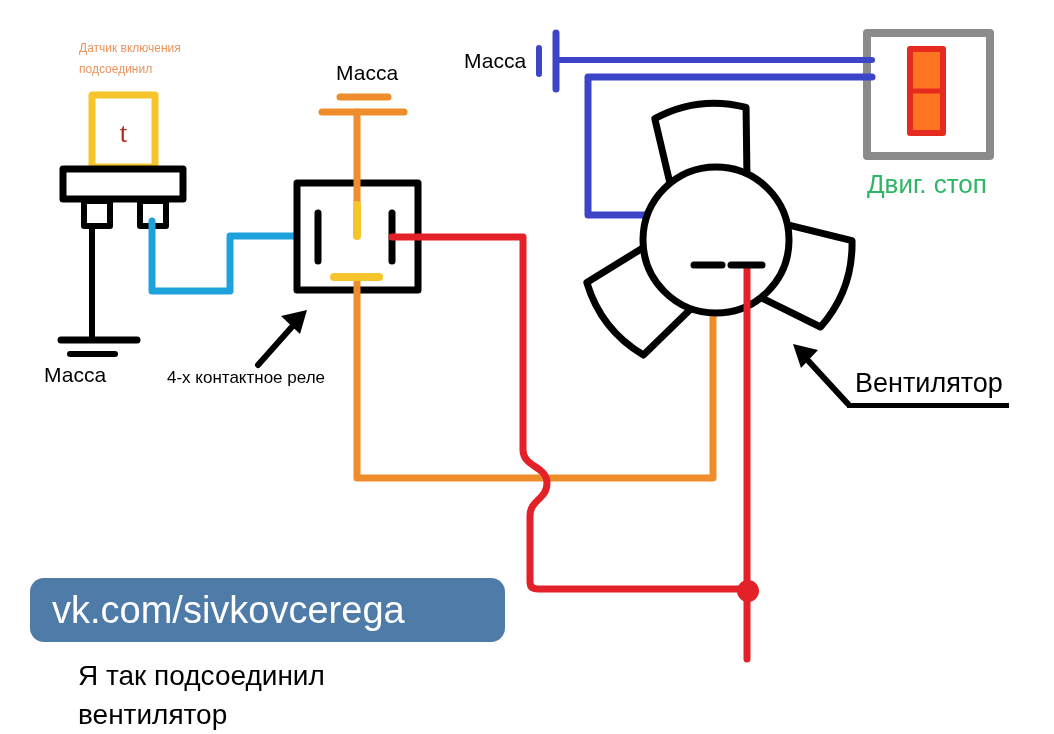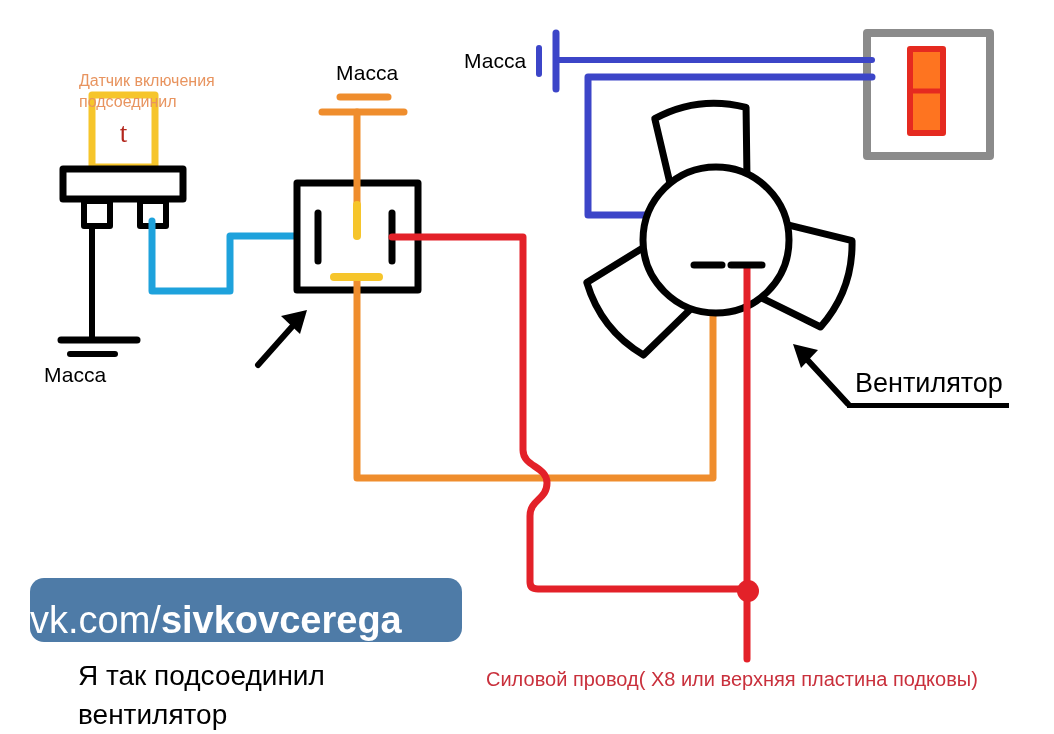--- a/index.html
+++ b/index.html
@@ -1,34 +1,34 @@
 <!DOCTYPE html>
 <html style="--ink: #000000; --wire-cyan: #1ea2dc; --wire-blue: #3c45c8; --wire-orange: #ef8d2d; --wire-yellow: #f6c52b; --wire-red: #e32129; --gray-box: #8b8b8b; --fuse-fill: #fe7420; --fuse-stroke: #e52a20; --sensor-label: #e8945f; --t-red: #b3271d; --green-text: #2eb566; --red-text: #c9303c; --vk-blue: #4e7ba7;"><head>
 <meta charset="utf-8">
 <style>
   html,body{margin:0;padding:0;background:#fff;}
   .stage{position:relative;width:1054px;height:734px;background:#fff;overflow:hidden;
          font-family:"Liberation Sans",sans-serif;}
   .stage svg{position:absolute;left:0;top:0;}
   .lbl{position:absolute;white-space:nowrap;color:#000;}
-  .lbl-sensor{left:79px;top:38px;font-size:16px;line-height:21px;color:var(--sensor-label);margin-top:32px;}
+  .lbl-sensor{left:79px;top:38px;font-size:12px;line-height:21px;color:var(--sensor-label);}
   .lbl-t{left:96px;top:118px;width:55px;text-align:center;font-size:27px;
          font-family:"Liberation Serif",serif;color:var(--t-red);}
   .lbl-ground-sensor{left:44px;top:363px;font-size:21px;}
   .lbl-ground-relay{left:336px;top:61px;font-size:21px;}
   .lbl-ground-fan{left:464px;top:49px;font-size:21px;}
   .lbl-relay{left:167px;top:368px;font-size:17px;}
   .lbl-fan{left:847px;top:368px;font-size:27px;padding:0 6px 4px 8px;
            border-bottom:5px solid #000;}
   .lbl-engine-stop{left:867px;top:169px;font-size:26px;color:var(--green-text);}
   .lbl-power{left:486px;top:668px;font-size:20px;color:var(--red-text);}
-  .vk-banner{position:absolute;left:30px;top:578px;width:432px;height:64px;
-             background:var(--vk-blue);border-radius:14px;display:flex;align-items:flex-end;
-             box-sizing:border-box;color:#fff;font-size:38px;white-space:nowrap;}
-  .vk-banner .bold{font-weight:700;}
+  .vk-banner{position:absolute;left:30px;top:578px;width:475px;height:64px;
+             background:var(--vk-blue);border-radius:14px;display:flex;align-items:center;
+             padding-left:22px;box-sizing:border-box;color:#fff;font-size:38px;white-space:nowrap;}
+  .vk-banner .bold{font-weight:400;}
   .caption{position:absolute;left:38px;top:656px;font-size:28px;line-height:39px;color:#000;margin-left:40px;}
   
   .sk{stroke:var(--ink);} .sc{stroke:var(--wire-cyan);} .sb{stroke:var(--wire-blue);}
   .so{stroke:var(--wire-orange);} .sy{stroke:var(--wire-yellow);} .sr{stroke:var(--wire-red);}
   .sg{stroke:var(--gray-box);}
   .fn{fill:none;} .fw{fill:#fff;} .fk{fill:var(--ink);}
   path,line,rect,circle{stroke-linecap:round;stroke-linejoin:round;}
 </style>
 </head>
 <body>
@@ -114,22 +114,23 @@
   </svg>
 
   <div class="lbl lbl-sensor">
     <div>Датчик включения</div>
     <div>подсоединил</div>
   </div>
   <div class="lbl lbl-t">t</div>
   <div class="lbl lbl-ground-sensor">Масса</div>
   <div class="lbl lbl-ground-relay">Масса</div>
   <div class="lbl lbl-ground-fan">Масса</div>
+  <div class="lbl lbl-relay">4-х контактное реле</div>
   <div class="lbl lbl-fan">Вентилятор</div>
-  <div class="lbl lbl-power">Силовой провод( Х8 или верхняя пластина подковы)</div>
+  <div class="lbl lbl-engine-stop">Двиг. стоп</div>
 
   <div class="vk-banner">
     <span>vk.com/</span>
       <span class="bold">sivkovcerega</span>
   </div>
 
   <div class="caption">
     <div>Я так подсоединил</div>
     <div>вентилятор</div>
   </div>

